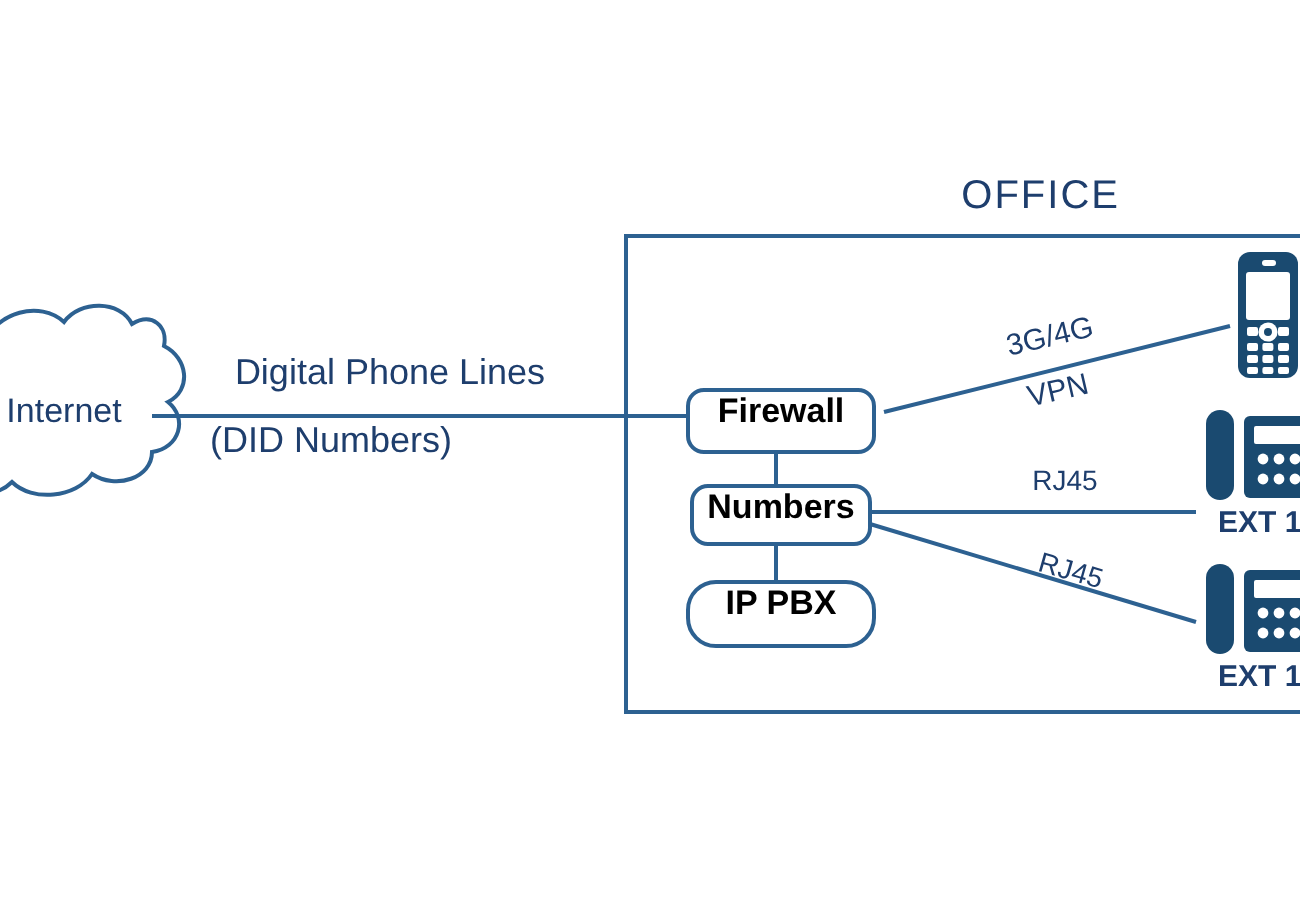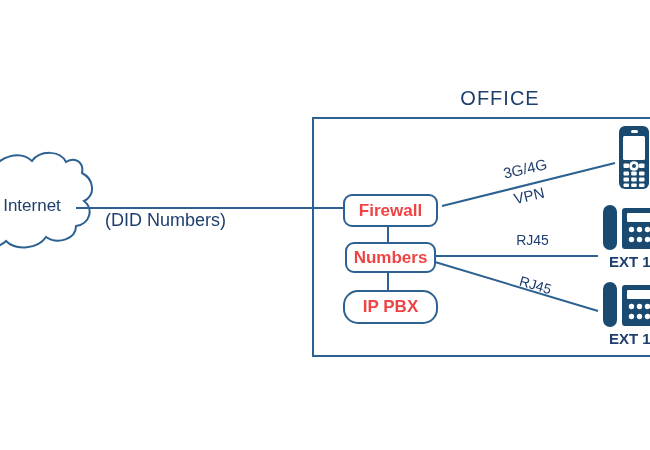--- a/index.html
+++ b/index.html
@@ -18,32 +18,32 @@
     border:2px solid #2d6191;
     background:transparent;
   }
   .label{
     position:absolute;
     color:#1e3e6d;
     white-space:nowrap;
   }
   .office-label{
     left:440px;top:87px;width:120px;
-    font-size:20px;text-align:center;letter-spacing:1px;
+    font-size:20px;text-align:right;letter-spacing:1px;
   }
   .wan-label-1{left:105px;top:176px;width:180px;font-size:18px;text-align:center;}
   .wan-label-2{left:105px;top:210px;width:175px;font-size:18px;text-align:left;}
   .internet-label{left:-6px;top:196px;width:76px;font-size:17px;text-align:center;}
   .device-box{
     position:absolute;
-    display:flex;align-items:center;justify-content:center;
+    display:flex;justify-content:center;
     background:#ffffff;
     border:2px solid #2d6191;
     border-radius:9px;
-    color:#ef4444;
+    color:#000000;
     font-weight:bold;
     font-size:17px;
   }
   .dev-firewall{left:343px;top:194px;width:91px;height:29px;}
   .dev-switch{left:345px;top:242px;width:87px;height:27px;}
   .dev-ippbx{left:343px;top:290px;width:91px;height:30px;border-radius:15px;}
   .conn-label{font-size:15px;text-align:center;}
   .lbl-3g4g{left:494px;top:160px;width:62px;transform:rotate(-13deg);}
   .lbl-vpn{left:504px;top:187px;width:50px;transform:rotate(-13deg);}
   .lbl-rj45-a{left:505px;top:232px;width:55px;font-size:14px;}
@@ -136,20 +136,21 @@
   </div>
   <div class="device-box dev-switch">
     <span>Numbers</span>
   </div>
   <div class="device-box dev-ippbx">
     <span>IP PBX</span>
   </div>
 
   <div class="label internet-label">Internet</div>
 
+  <div class="label wan-label-1">Digital Phone Lines</div>
   <div class="label wan-label-2">(DID Numbers)</div>
 
   <div class="label office-label">OFFICE</div>
 
   <div class="label conn-label lbl-3g4g">3G/4G</div>
   <div class="label conn-label lbl-vpn">VPN</div>
   <div class="label conn-label lbl-rj45-a">RJ45</div>
   <div class="label conn-label lbl-rj45-b">RJ45</div>
 
   <div class="label ext-label ext-1">EXT 10</div>

